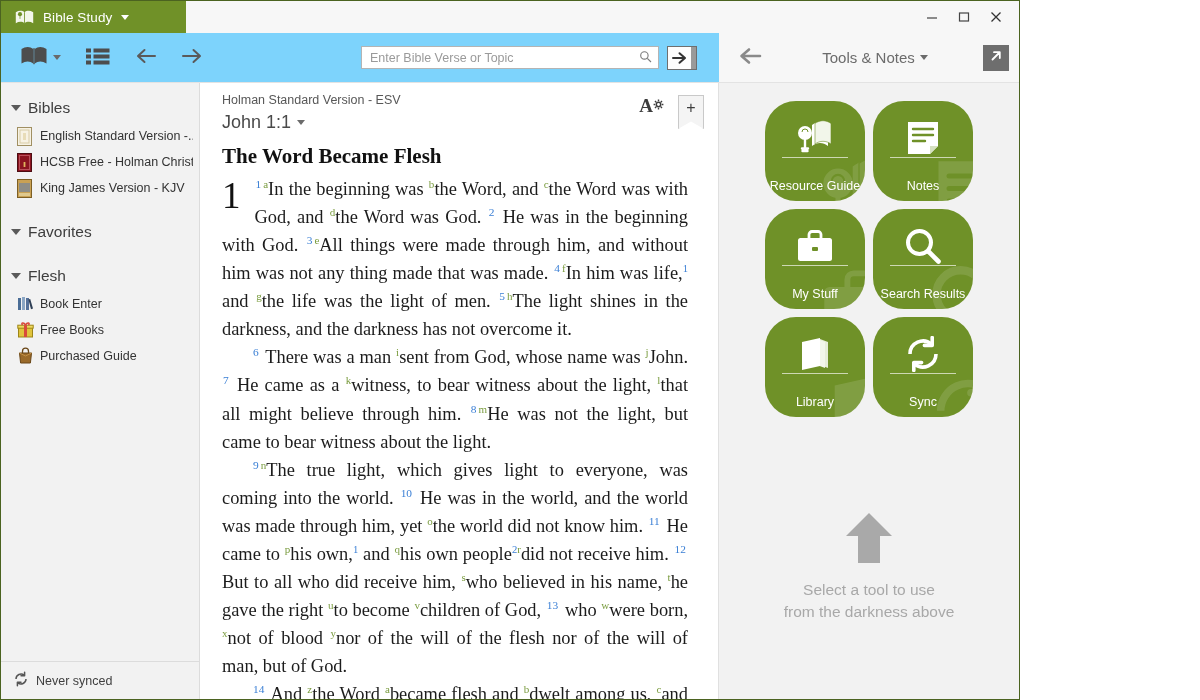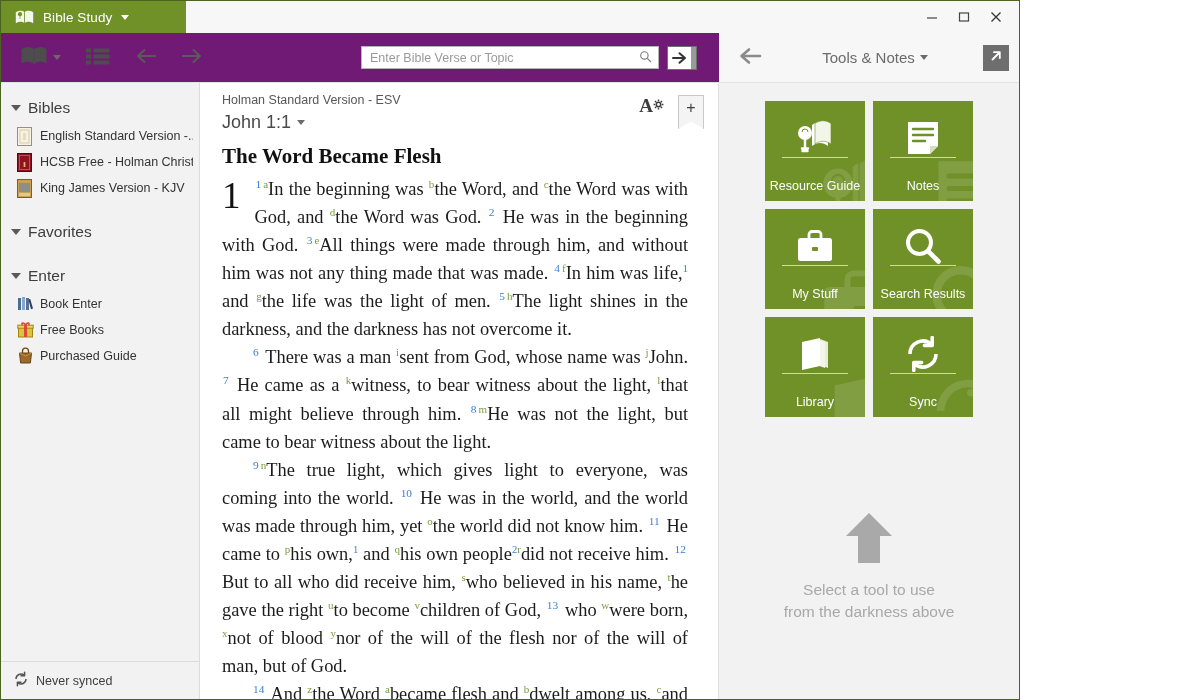--- a/index.html
+++ b/index.html
@@ -32,21 +32,21 @@
   .win-ctrls {
     width: 300px; display: flex; justify-content: flex-end; align-items: center;
     gap: 2px; padding-right: 8px; background: #f7f7f7;
   }
   .win-btn {
     width: 30px; height: 26px; display: flex; align-items: center;
     justify-content: center; color: #444;
   }
 
   
-  .tool-row { display: flex; height: 50px; flex: 0 0 50px; background: #701a75;
+  .tool-row { display: flex; height: 50px; flex: 0 0 50px; background: #7dd3fc;
     border-bottom: 1px solid #e3e3e3; }
   .tool-left {
     flex: 1; display: flex; align-items: center; padding-left: 14px; gap: 14px;
   }
   .tb-btn {
     display: flex; align-items: center; gap: 5px; color: #4d4d4d;
     padding: 4px 5px;
   }
   .search-wrap { display: flex; align-items: center; gap: 8px; margin-left: auto;
     padding-right: 22px; }
@@ -163,21 +163,21 @@
     width: 300px; flex: 0 0 300px; background: #f2f2f2;
     display: flex; flex-direction: column; align-items: center;
     padding-top: 18px;
   }
   .tile-grid {
     display: grid; grid-template-columns: 100px 100px; gap: 8px;
   }
   .tile {
     width: 100px; height: 100px; background: #6f9128; color: #fff;
     display: flex; flex-direction: column; align-items: center;
-    justify-content: flex-end; position: relative; overflow: hidden;
+    justify-content: flex-end; position: relative; overflow: hidden; border-radius: 31px;
   }
   .tile-ghost {
     position: absolute; right: -14px; bottom: -18px; opacity: .12;
     color: #fff; pointer-events: none;
   }
   .tile-ico {
     position: absolute; top: 50%; left: 50%;
     transform: translate(-50%, -50%); margin-top: -13px;
     display: flex; align-items: center; justify-content: center;
   }
@@ -345,21 +345,21 @@
             <span class="label">King James Version - KJV</span>
           </div>
           <div style="height: 16px;"></div>
           <div class="sec-head">
             <span class="tri-down"></span>
             <span>Favorites</span>
           </div>
           <div style="height: 14px;"></div>
           <div class="sec-head">
             <span class="tri-down"></span>
-            <span>Enter</span>
+            <span>Flesh</span>
           </div>
           <div class="side-item">
             <span class="bk"><svg width="17" height="17" viewBox="0 0 17 17">
                 <rect x="1" y="3" width="3" height="12" fill="#4a6d96"></rect>
                 <rect x="5" y="2" width="3" height="13" fill="#8ba6c4"></rect>
                 <rect x="9" y="3" width="3" height="12" fill="#55719a"></rect>
                 <path d="M13.2 4 L16 13.6 L14 14.2 L11.4 4.6 Z" fill="#2f3f55"></path>
               </svg></span>
             <span class="label">Book Enter</span>
           </div>

